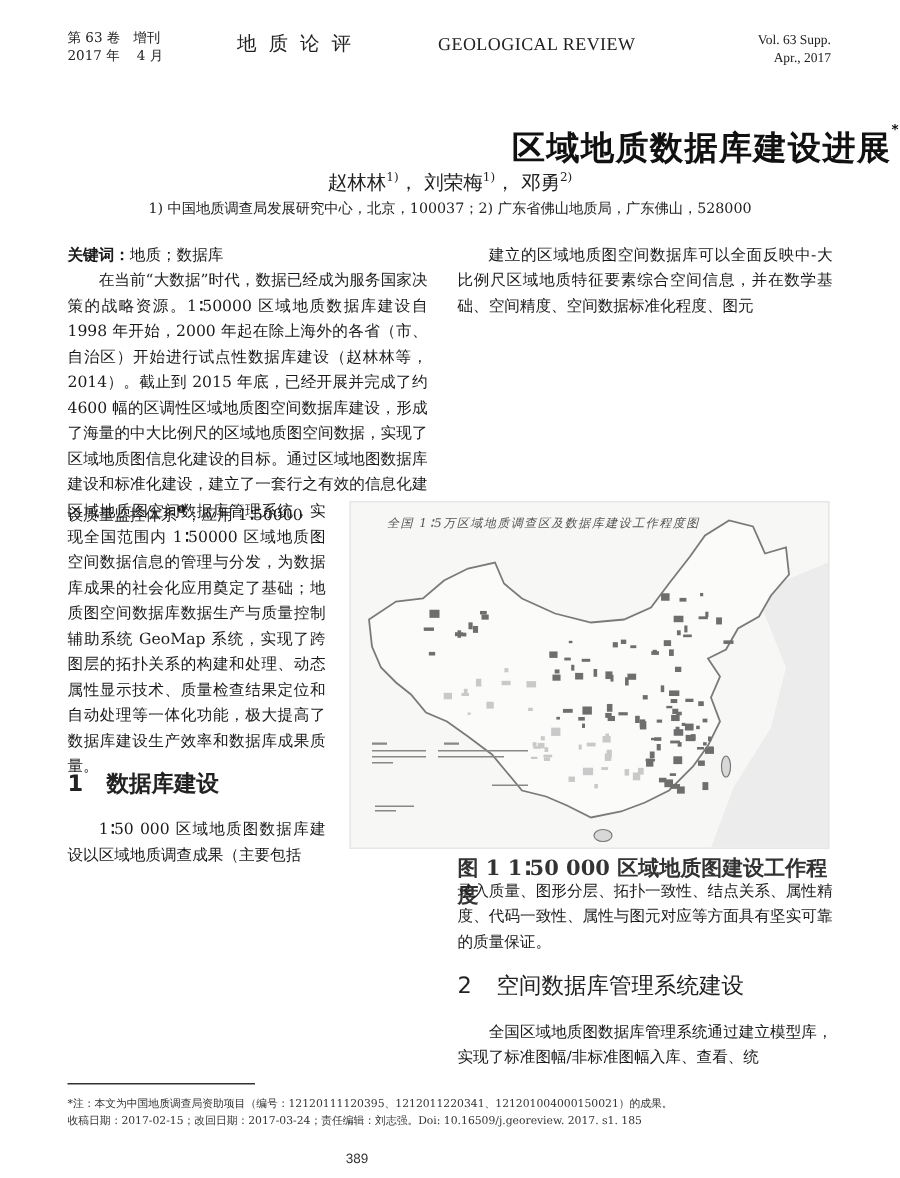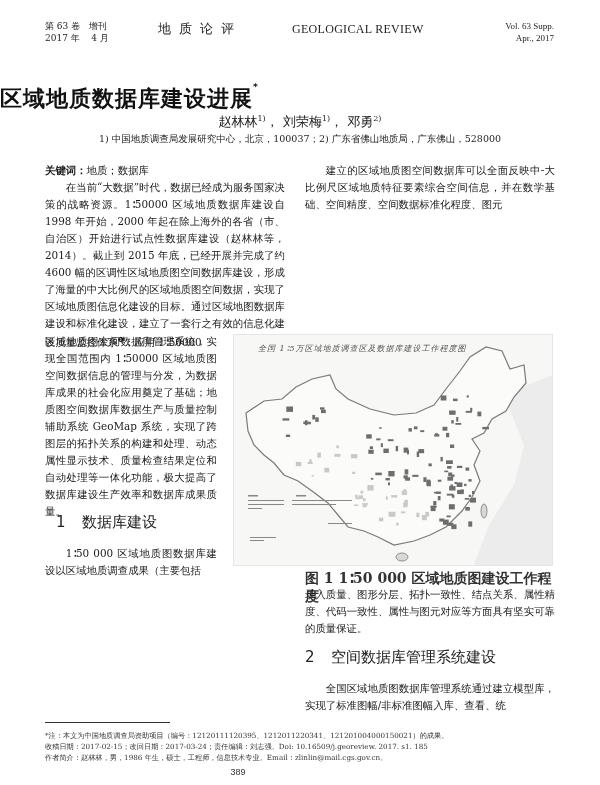--- a/index.html
+++ b/index.html
@@ -8,41 +8,41 @@
     .abs { position: absolute; }
 
     
     .rh-left { left: 45px; top: 20px; font-size: 9px; line-height: 12px; color:#222; }
     .rh-left div { white-space: pre; }
     .rh-cn { left: 158px; top: 20px; font-size: 13px; letter-spacing: 8px; color:#222; }
     .rh-en { left: 292px; top: 22px; font-size: 12px; font-family: "Liberation Serif", serif; color:#222; letter-spacing: 0.3px; }
     .rh-right { left: 484px; top: 20px; font-size: 9px; line-height: 12px; font-family: "Liberation Serif", serif; text-align: right; width: 70px; color:#222; }
 
     
-    .title { left: 0; width: 600px; top: 84px; text-align: left; font-size: 22px; font-weight: bold;
+    .title { left: 0; width: 600px; top: 84px; text-align: right; font-size: 22px; font-weight: bold;
       font-family: "DejaVu Sans", sans-serif; letter-spacing: 1px; color: #111; }
     .title sup { font-size: 9px; vertical-align: top; position: relative; top: -2px; }
     .authors { left: 0; width: 600px; top: 113px; text-align: center; font-size: 13px; color:#222; }
     .authors sup { font-size: 8px; }
     .affil { left: 0; width: 600px; top: 133px; text-align: center; font-size: 9.5px; color:#222; }
 
     
     .col { font-size: 10.4px; line-height: 17px; color: #1a1a1a; text-align: justify; }
     .col p { margin: 0; }
     .indent { text-indent: 2em; }
     .col-left { left: 45px; top: 162px; width: 240px; }
     .col-left-narrow { left: 45px; top: 333px; width: 172px; }
     .col-right { left: 305px; top: 162px; width: 250px; }
     .col-right-b { left: 305px; top: 586px; width: 250px; }
     .col-right-c { left: 305px; top: 680px; width: 250px; }
     .kw-label { font-weight: bold; }
 
     .section-h { font-size: 15px; color:#222; font-family: "DejaVu Sans", sans-serif; font-weight: normal; }
     .section-h .num { display:inline-block; width: 26px; }
-    .sh1 { left: 56px; top: 513px; }
+    .sh1 { left: 45px; top: 513px; font-weight: bold; }
     .sh2 { left: 305px; top: 648px; }
 
     
     .figure { left: 233px; top: 334px; width: 318px; height: 230px; background: #f7f7f5;
       border: 1px solid #e6e6e6; }
     .figure svg { width: 318px; height: 230px; display:block; }
     .fig-title-in { left: 258px; top: 343px; font-size: 8px; color:#555; letter-spacing: 1px; font-style: italic; }
     .fig-caption { left: 305px; top: 570px; width: 250px; text-align: left; font-size: 14px; font-weight: bold; color:#333; }
 
     
@@ -256,15 +256,14 @@
 
 <div class="abs section-h sh2"><span class="num">2</span><span>空间数据库管理系统建设</span></div>
 <div class="abs col col-right-c">
   <p class="indent">全国区域地质图数据库管理系统通过建立模型库，实现了标准图幅/非标准图幅入库、查看、统</p>
 </div>
 
 <div class="abs fn-rule"></div>
 <div class="abs footnotes">
   <div>*注：本文为中国地质调查局资助项目（编号：12120111120395、1212011220341、121201004000150021）的成果。</div>
   <div>收稿日期：2017-02-15；改回日期：2017-03-24；责任编辑：刘志强。Doi: 10.16509/j.georeview. 2017. s1. 185</div>
-  <div>作者简介：赵林林，男，1986 年生，硕士，工程师，信息技术专业。Email：zlinlin@mail.cgs.gov.cn。</div>
 </div>
 <div class="abs page-num">389</div>
 
 </body></html>

